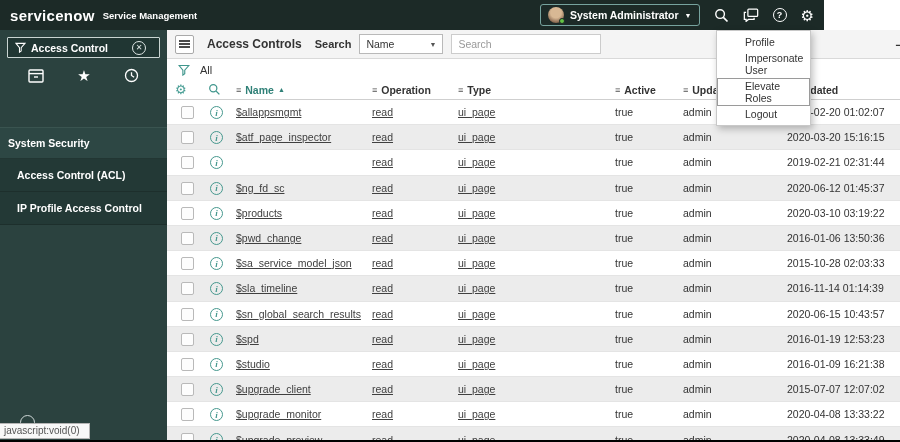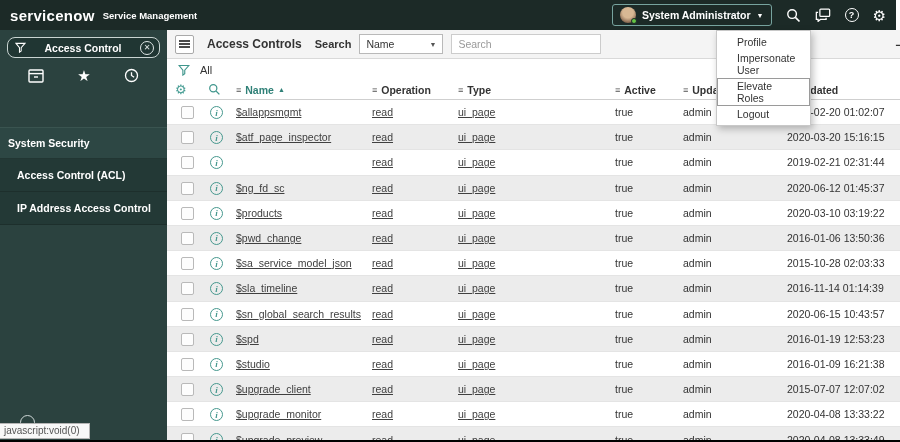--- a/index.html
+++ b/index.html
@@ -1,21 +1,21 @@
 <!DOCTYPE html>
 <html><head>
 <meta charset="utf-8">
 <style>
   * { margin:0; padding:0; box-sizing:border-box; }
   html,body { width:900px; height:442px; overflow:hidden; background:#fff;
     font-family:"Liberation Sans", sans-serif; }
   body { position:relative; }
 
   
-  .banner { position:absolute; top:0; left:0; width:896px; height:30px;
+  .banner { position:absolute; top:0; left:0; width:824px; height:30px;
     background:#1c2a27; display:flex; align-items:center; z-index:60; }
   .logo { color:#fff; font-weight:bold; font-size:15px; letter-spacing:.3px; margin-left:10px; }
   .product { color:#fff; font-size:9.5px; font-weight:bold; margin-left:8px; }
   .banner-right { margin-left:auto; display:flex; align-items:center; gap:14px; margin-right:10px; }
   .user-btn { display:flex; align-items:center; gap:6px; height:22px; padding:0 7px;
     border:1px solid #76a39e; border-radius:3px; cursor:pointer; }
   .avatar { width:16px; height:16px; border-radius:50%; position:relative;
     background:radial-gradient(circle at 50% 35%, #d8b894 0 40%, #8a6a52 75%, #5d4636 100%); }
   .avatar .presence { position:absolute; right:-1px; bottom:-1px; width:6px; height:6px;
     border-radius:50%; background:#64c545; border:1px solid #1c2a27; }
@@ -23,22 +23,22 @@
   .caret { color:#fff; font-size:7px; }
   .b-icon { color:#fff; display:flex; align-items:center; cursor:pointer; }
   .help-circle { width:14px; height:14px; border:1.4px solid #fff; border-radius:50%;
     display:flex; align-items:center; justify-content:center; font-size:9px; font-weight:bold; color:#fff; }
   .gear-glyph { font-size:15px; line-height:15px; color:#fff; }
 
   
   .sidebar { position:absolute; top:30px; left:0; width:167px; height:412px;
     background:#2b423f; z-index:10; }
   .nav-search-wrap { padding:7px 7px 5px 7px; }
-  .nav-search { height:21px; border:1px solid #c9d4d2; border-radius:8px;
-    background:#203633; display:flex; align-items:center; padding:0 5px 0 7px; gap:5px;text-align:center; }
+  .nav-search { height:21px; border:1px solid #c9d4d2; border-radius:1px;
+    background:#203633; display:flex; align-items:center; padding:0 13px 0 7px; gap:5px; }
   .nav-search-text { color:#fff; font-size:10.5px; font-weight:bold; flex:1; }
   .nav-clear { width:14px; height:14px; border:1px solid #dfe7e6; border-radius:50%;
     color:#dfe7e6; font-size:8px; display:flex; align-items:center; justify-content:center; cursor:pointer; }
   .nav-tabs { display:flex; justify-content:space-around; align-items:center; padding:5px 12px 8px 12px; }
   .nav-tab { color:#fff; cursor:pointer; display:flex; align-items:center; }
   .star-glyph { font-size:15px; line-height:15px; color:#fff; }
   .nav-section-header { background:#2d4744; border-top:1px solid #3a5450; border-bottom:1px solid #223633;
     color:#fff; font-size:10.5px; font-weight:bold; padding:9px 8px;margin-top:36px; }
   .nav-item { background:#233936; color:#fff; font-size:10.5px; font-weight:bold;
     padding:10px 8px 10px 17px; border-bottom:1px solid #1d2f2c; cursor:pointer; }
@@ -97,21 +97,21 @@
   
   .scrollbar { position:absolute; top:1px; right:0; bottom:0; width:9px; background:#f2f2f2;
     border-left:1px solid #e0e0e0; z-index:30; }
   .sb-up { position:absolute; top:2px; left:0; width:8px; text-align:center; font-size:6px; color:#555; cursor:pointer; }
   .sb-thumb { position:absolute; top:12px; left:1px; width:7px; height:266px; background:#c9c9c9; cursor:pointer; }
   .sb-down { position:absolute; bottom:4px; left:0; width:8px; text-align:center; font-size:6px; color:#555; cursor:pointer; }
 
   
   .user-menu { position:absolute; left:716px; top:30px; width:95px; background:#fff;
     border:1px solid #c8c8c8; box-shadow:2px 3px 7px rgba(0,0,0,.25); z-index:70; padding:3px 0; }
-  .menu-item { font-size:10.5px; color:#333; padding:2px 20px; cursor:pointer; }
+  .menu-item { font-size:10.5px; color:#333; padding:2px 28px; cursor:pointer; }
   .menu-item.focused { outline:1px solid #9a9a9a; outline-offset:-1px; }
 
   .bottom-strip { position:absolute; left:0; bottom:0; width:900px; height:2.5px; background:#000; z-index:80; }
 
   svg { display:block; }
 </style>
 </head>
 <body>
 
 <div class="banner">
@@ -169,21 +169,21 @@
     </span>
     <span class="nav-tab">
       <svg width="15" height="15" viewBox="0 0 16 16">
           <circle cx="8" cy="8" r="6.4" fill="none" stroke="#fff" stroke-width="1.4"></circle>
           <path d="M8 4.5 V8 l2.8 1.8" fill="none" stroke="#fff" stroke-width="1.4"></path>
         </svg>
     </span>
   </div>
   <div class="nav-section-header">System Security</div>
   <div class="nav-item">Access Control (ACL)</div>
-  <div class="nav-item">IP Address Access Control</div>
+  <div class="nav-item">IP Profile Access Control</div>
   <div class="nav-footer-circle"></div>
 </div>
 
 <div class="main">
 
   <div class="toolbar">
     <div class="hamburger-btn">
       <span class="hamburger-bars"></span>
     </div>
     <span class="list-title">Access Controls</span>

